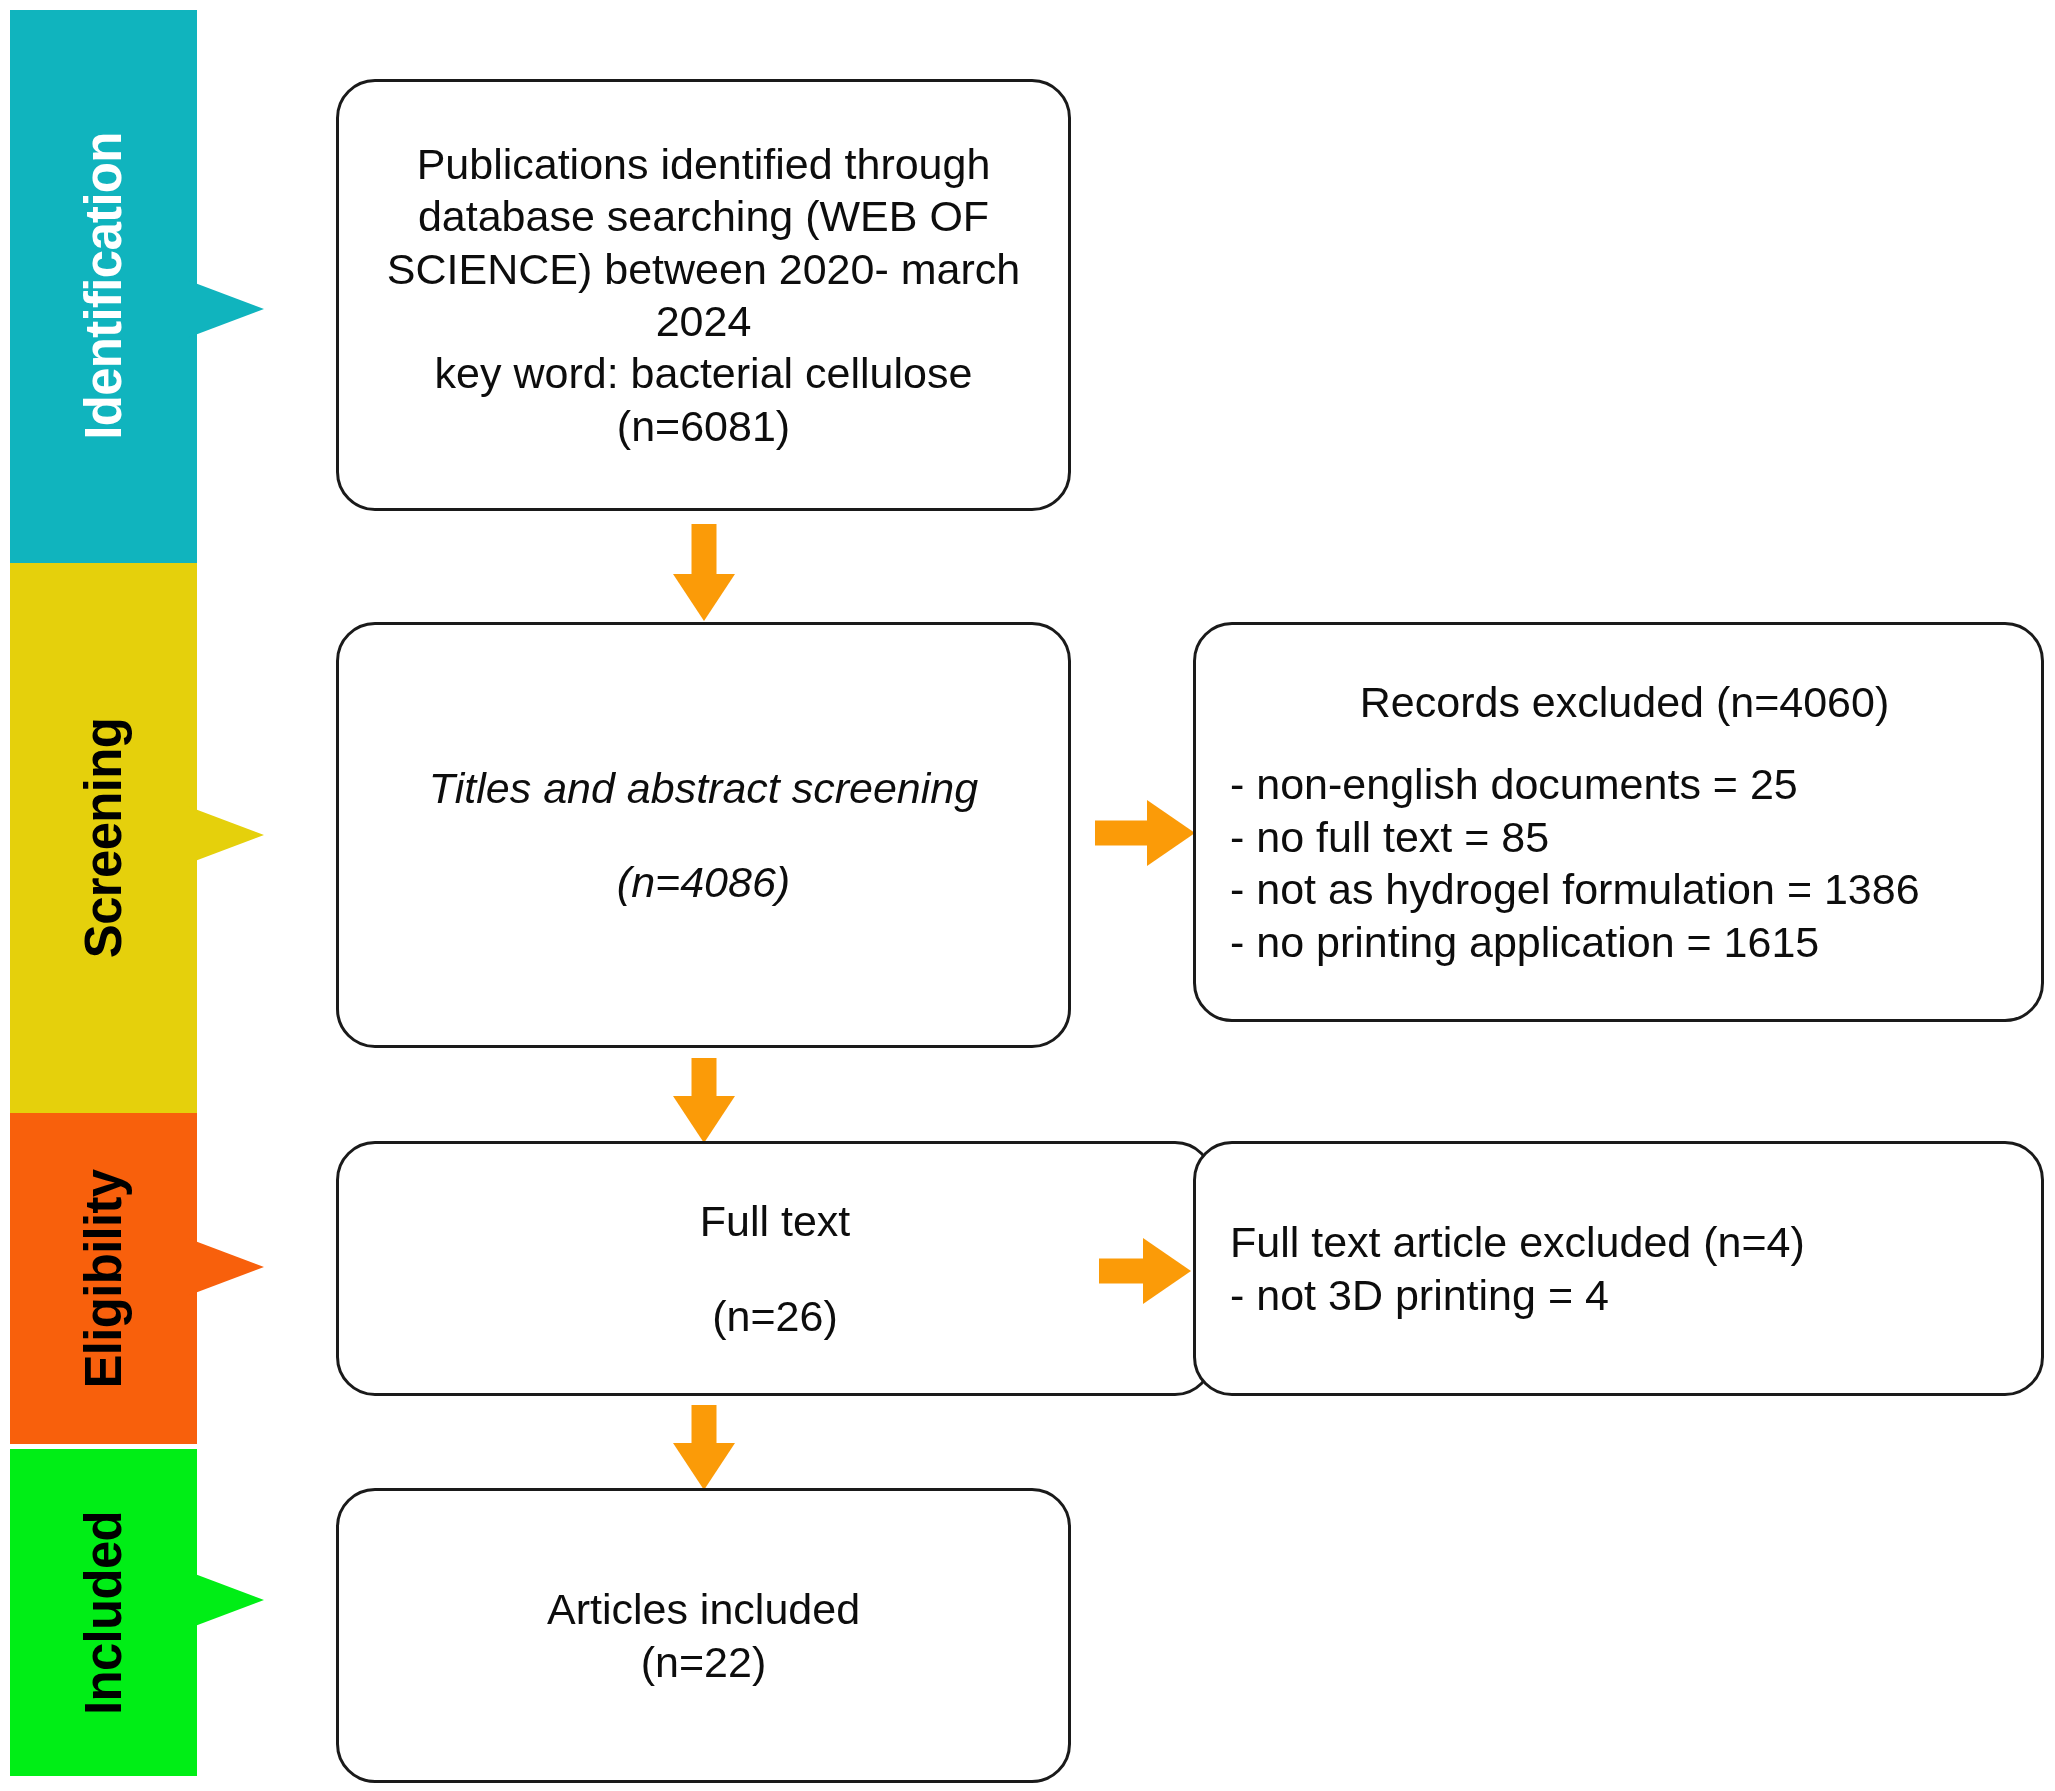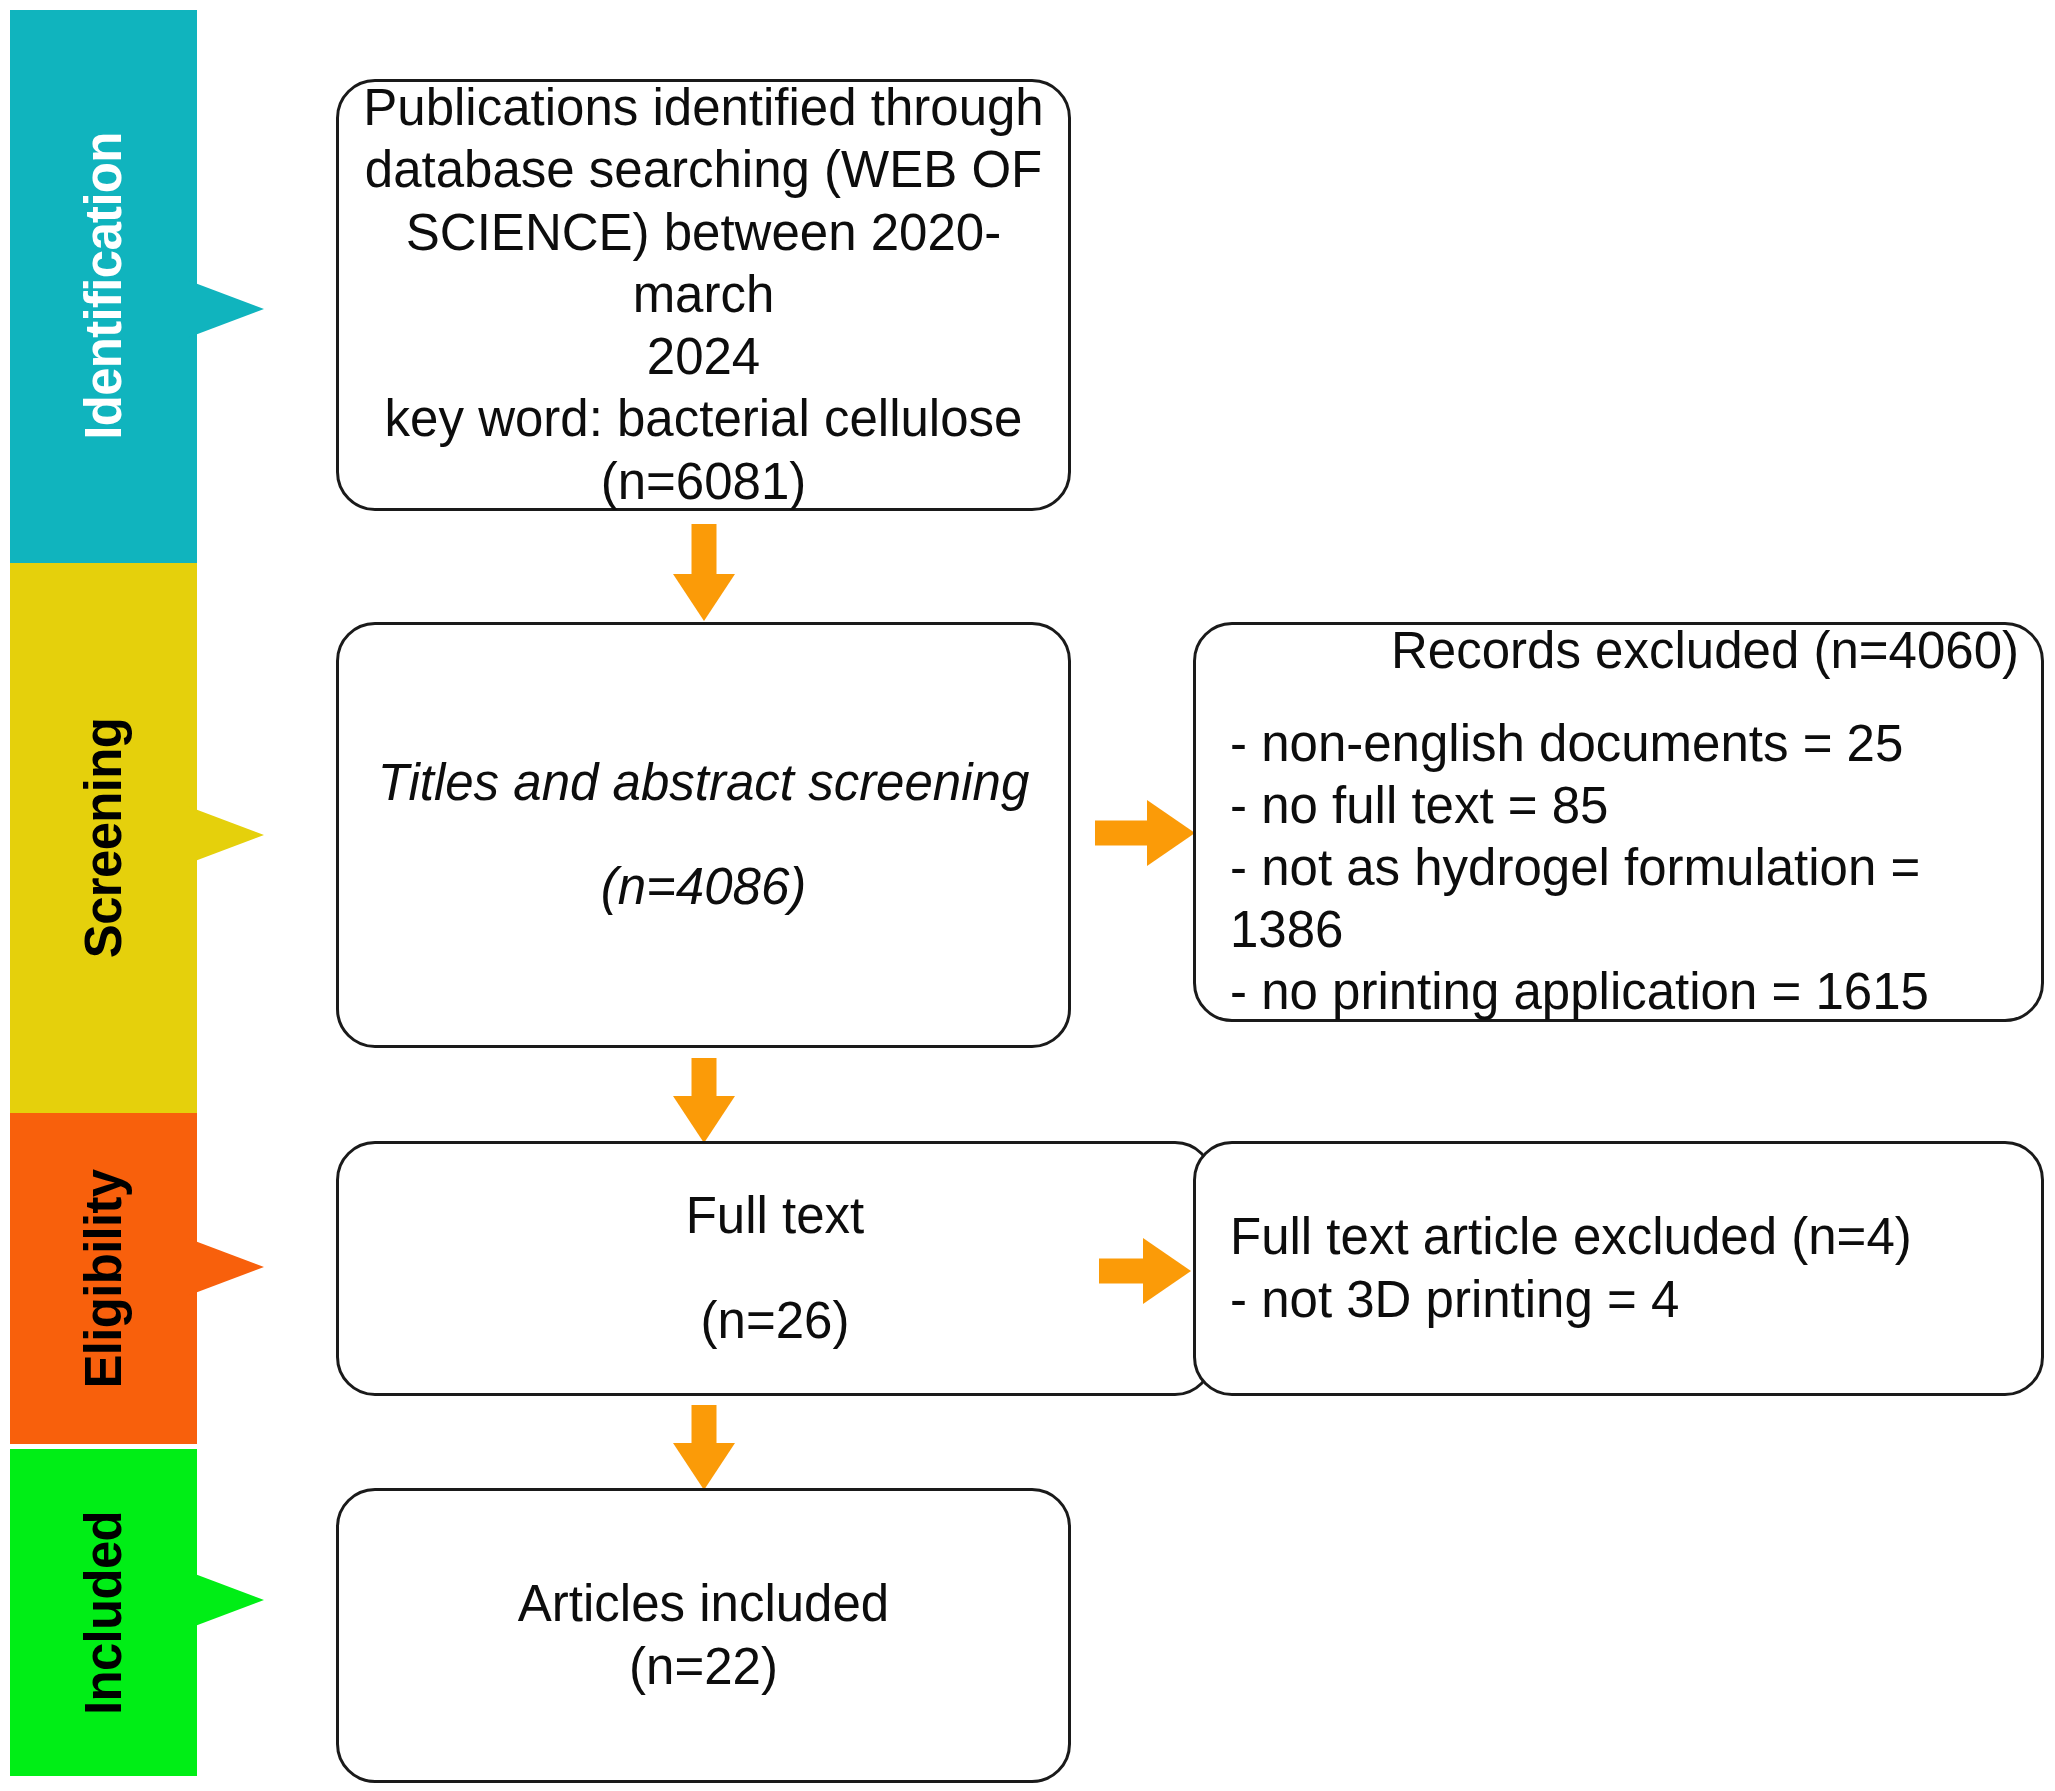--- a/index.html
+++ b/index.html
@@ -58,21 +58,21 @@
     position: absolute;
     box-sizing: border-box;
     background: #ffffff;
     border: 3.9px solid #1a1a1a;
     border-radius: 39px;
     display: flex;
     align-items: center;
     justify-content: center;
     text-align: center;
     color: #0d0d0d;
-    font-size: 51px;
+    font-size: 43px;
     line-height: 1.22;
   }
   .fbox .inner { padding: 0 22px; width: 100%; }
   .fbox-left-align { text-align: left; }
   .fbox-left-align .inner { padding-left: 34px; }
 
   .line { display: block; }
   .spacer-sm { height: 30px; }
   .spacer-md { height: 42px; }
 
@@ -176,21 +176,21 @@
     </div>
   </div>
 
   <div class="arrow-right" style="left:1095px; top:800px; width:100px;">
     <div class="shaft" style="width:60px;"></div>
     <div class="head"></div>
   </div>
 
   <div class="fbox fbox-left-align" style="left:1193px; top:622px; width:851px; height:400px;">
     <div class="inner">
-      <span class="line" style="text-align:right; display:block;">Records excluded (n=4060)</span>
+      <span class="line" style="text-align:center; display:block;">Records excluded (n=4060)</span>
       <span class="line spacer-sm"></span>
       <span class="line">- non-english documents = 25</span>
       <span class="line">- no full text = 85</span>
       <span class="line">- not as hydrogel formulation = 1386</span>
       <span class="line">- no printing application = 1615</span>
     </div>
   </div>
 
   <div class="arrow-down" style="left:672px; top:1058px; height:85px;">
     <div class="shaft" style="height:47px;"></div>

